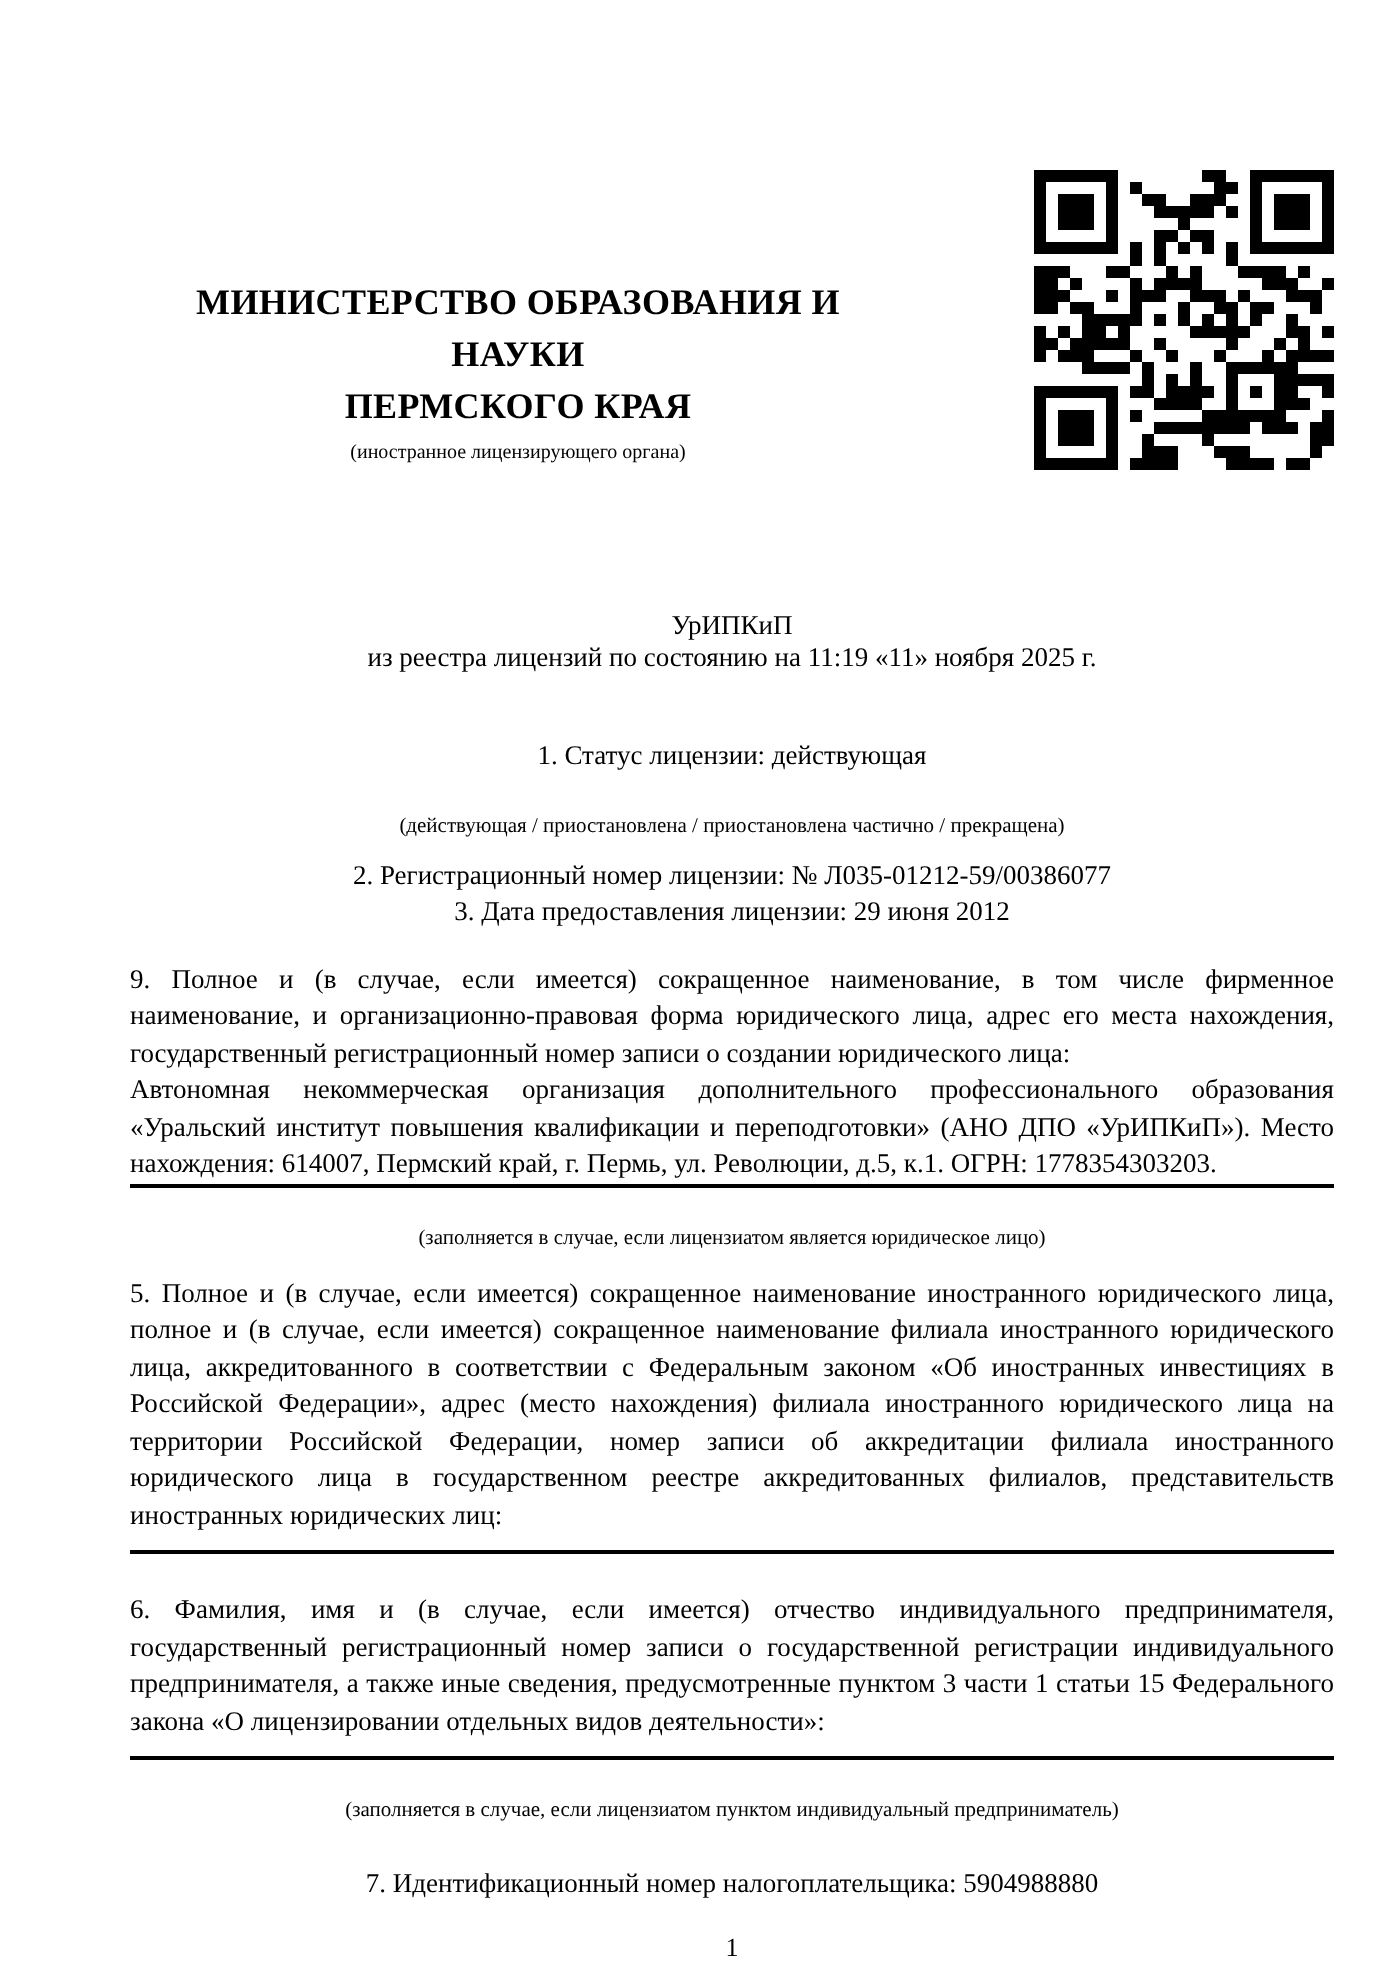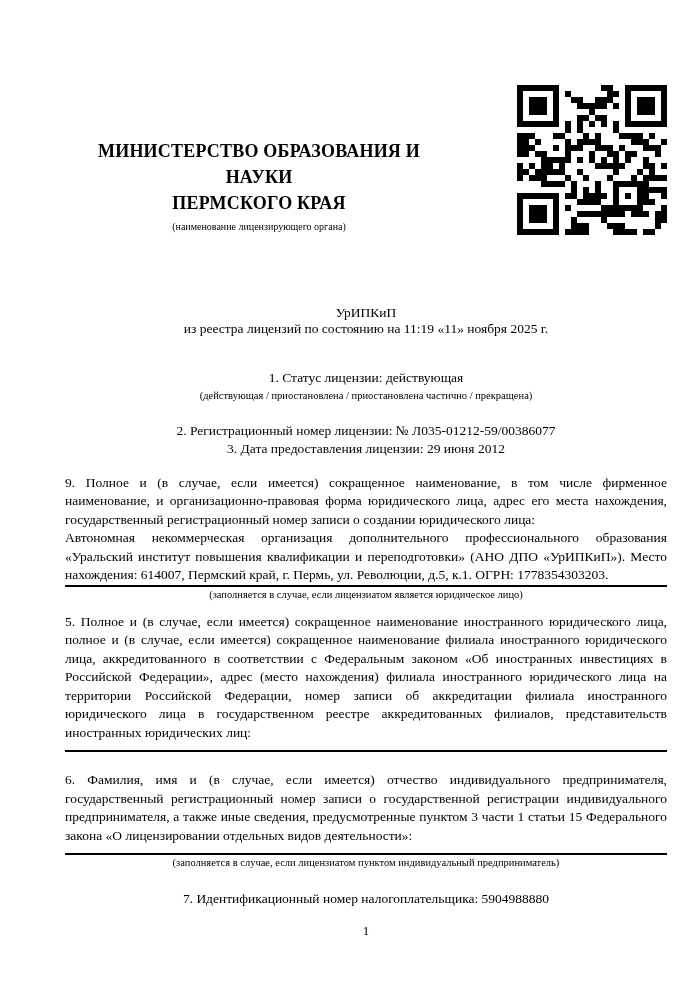--- a/index.html
+++ b/index.html
@@ -50,31 +50,31 @@
     margin-top: 70px;
     text-align: center;
     font-size: 13.5px;
     line-height: 16px;
   }
   
   .item { font-size: 13.5px; line-height: 18.5px; }
   .item .para { text-align: justify; }
   .item .line { text-align: center; }
   .item-1 { margin-top: 32px; }
-  .item-2 { margin-top: 20px; }
+  .item-2 { margin-top: 9px; }
   .item-3 { }
   .item-4 { margin-top: 15px; }
   .item-5 { margin-top: 12px; }
   .item-6 { margin-top: 19px; }
   .item-7 { margin-top: 21px; }
   .note {
     font-size: 10.5px;
     line-height: 13px;
     text-align: center;
-    margin-top: 1px;
+    margin-top: 19px;
   }
   .blank-field { height: 8px; }
   .rule {
     border: none;
     border-top: 2px solid #000000;
     height: 0;
     width: 100%;
   }
   .page-number {
     margin-top: 14px;
@@ -85,21 +85,21 @@
 </style>
 </head>
 <body>
 
 <div class="page">
 
   <div class="header-row">
     <div class="ministry">
       <div class="ministry-name">МИНИСТЕРСТВО ОБРАЗОВАНИЯ И НАУКИ</div>
       <div class="ministry-name">ПЕРМСКОГО КРАЯ</div>
-      <div class="ministry-caption">(наименование лицензирующего органа)</div>
+      <div class="ministry-caption">(иностранное лицензирующего органа)</div>
     </div>
     <div class="qr">
       <svg viewBox="0 0 150 150" xmlns="http://www.w3.org/2000/svg" id="qr-svg">
           <rect x="0" y="0" width="6" height="6" fill="#000000"></rect>
           <rect x="6" y="0" width="6" height="6" fill="#000000"></rect>
           <rect x="12" y="0" width="6" height="6" fill="#000000"></rect>
           <rect x="18" y="0" width="6" height="6" fill="#000000"></rect>
           <rect x="24" y="0" width="6" height="6" fill="#000000"></rect>
           <rect x="30" y="0" width="6" height="6" fill="#000000"></rect>
           <rect x="36" y="0" width="6" height="6" fill="#000000"></rect>

